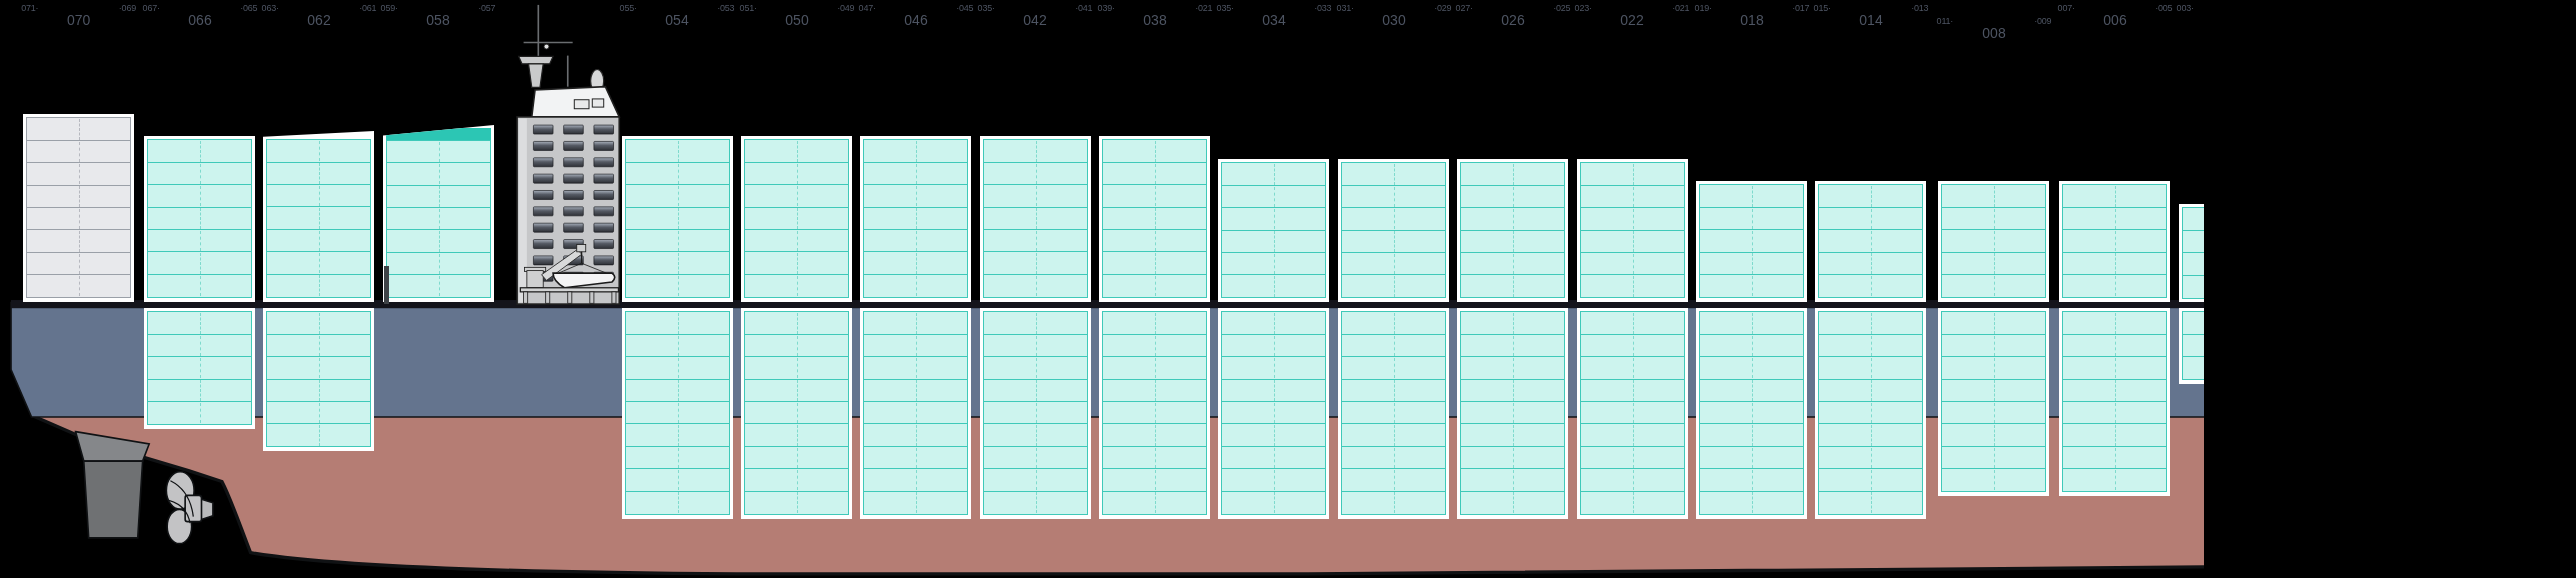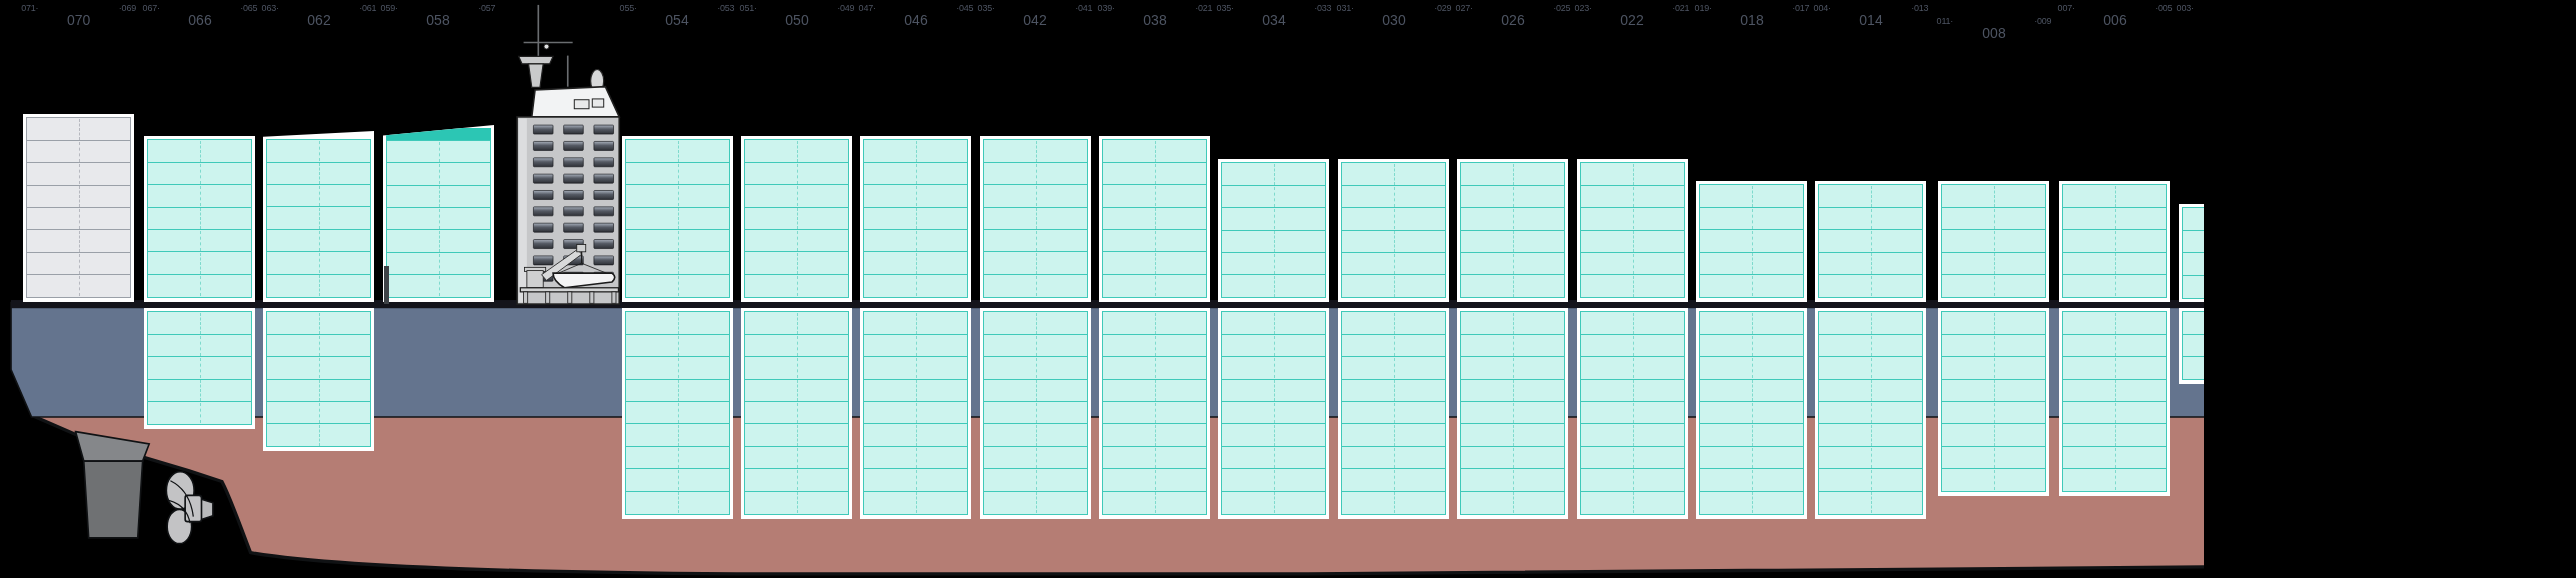--- a/index.html
+++ b/index.html
@@ -501,21 +501,21 @@
       <div class="row"></div>
       <div class="row"></div>
       <div class="row"></div>
       <div class="row"></div>
       <div class="row"></div>
       <div class="row"></div>
       <div class="row"></div>
     </div>
     <div class="bay-label" style="left: 1812px;">
       <div class="pair">
-        <span class="pn">004·</span>
+        <span class="pn">015·</span>
         <span class="pn">·013</span>
       </div>
       <div class="main">014</div>
     </div>
     <div class="stack above" style="left: 1815px; width: 111px; top: 181px; height: 121px;">
       <div class="row"></div>
       <div class="row"></div>
       <div class="row"></div>
       <div class="row"></div>
       <div class="row"></div>

